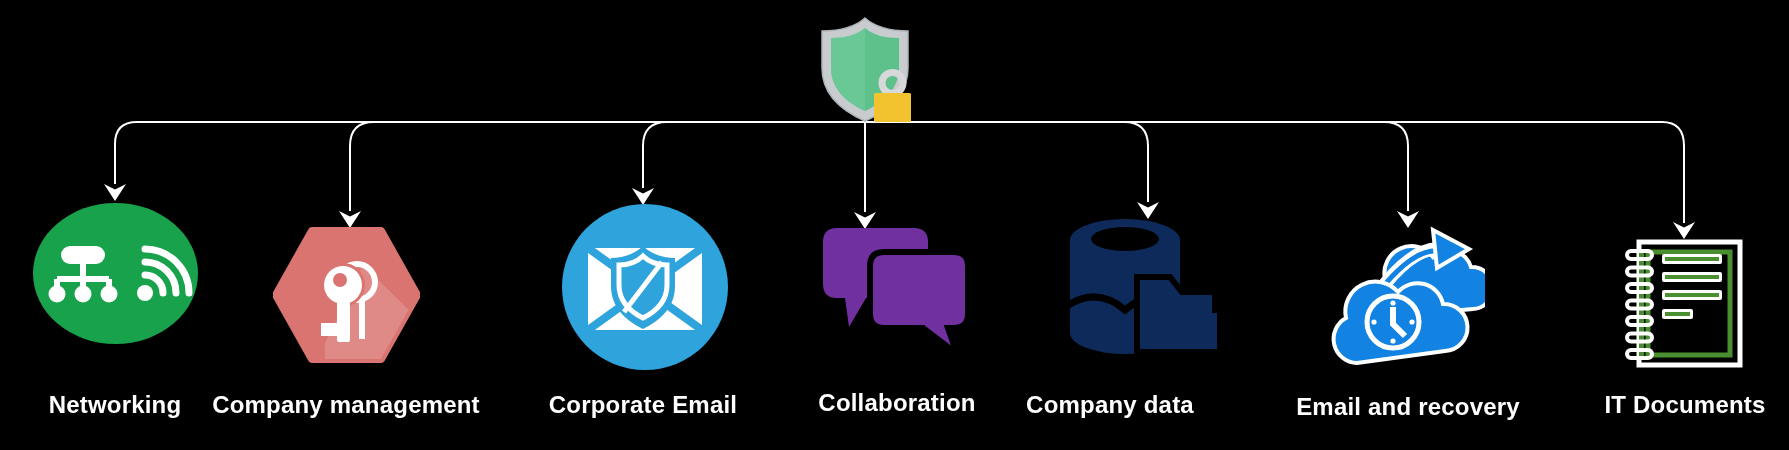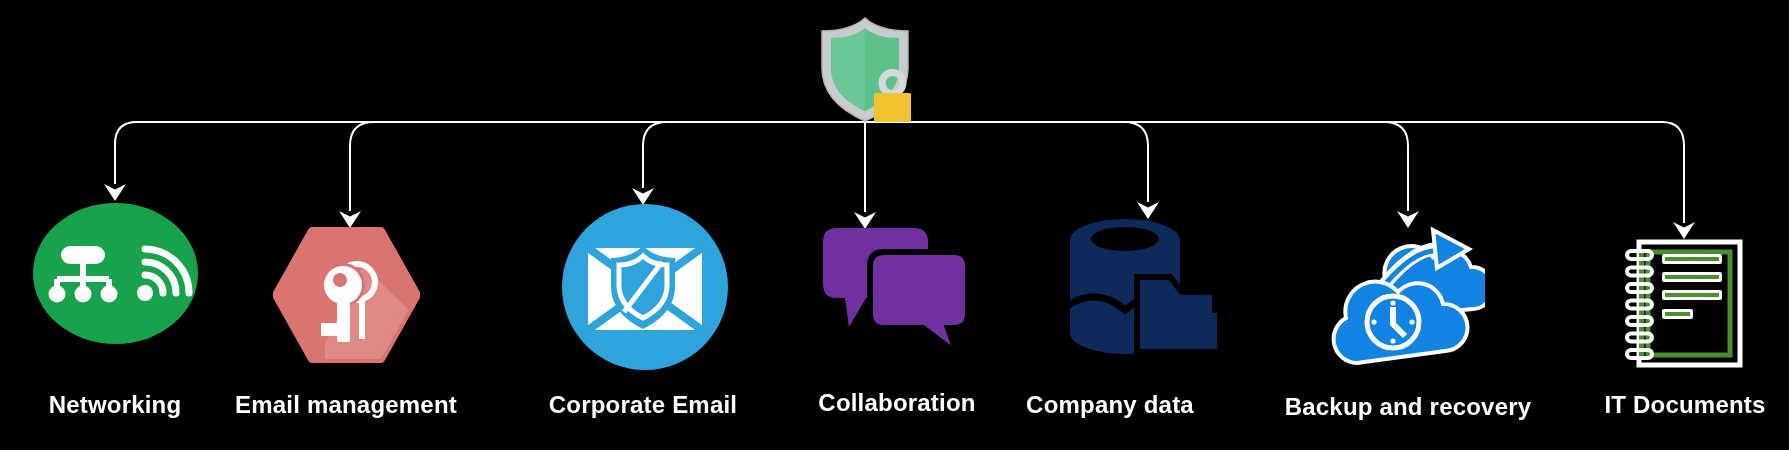--- a/index.html
+++ b/index.html
@@ -138,20 +138,20 @@
       <rect x="2" y="29.5" width="25" height="8" rx="4"></rect>
       <rect x="2" y="46" width="25" height="8" rx="4"></rect>
       <rect x="2" y="62.5" width="25" height="8" rx="4"></rect>
       <rect x="2" y="79" width="25" height="8" rx="4"></rect>
       <rect x="2" y="95.5" width="25" height="8" rx="4"></rect>
       <rect x="2" y="112" width="25" height="8" rx="4"></rect>
     </g>
   </svg>
 
   <div class="item-label" style="left:-45px;top:391px">Networking</div>
-  <div class="item-label" style="left:186px;top:391px">Email management</div>
+  <div class="item-label" style="left:186px;top:391px">Company management</div>
   <div class="item-label" style="left:737px;top:389px">Collaboration</div>
   <div class="item-label" style="left:483px;top:391px">Corporate Email</div>
   <div class="item-label" style="left:950px;top:391px">Company data</div>
-  <div class="item-label" style="left:1248px;top:393px">Backup and recovery</div>
+  <div class="item-label" style="left:1248px;top:393px">Email and recovery</div>
   <div class="item-label" style="left:1525px;top:391px">IT Documents</div>
 
 </div>
 
 </body></html>

